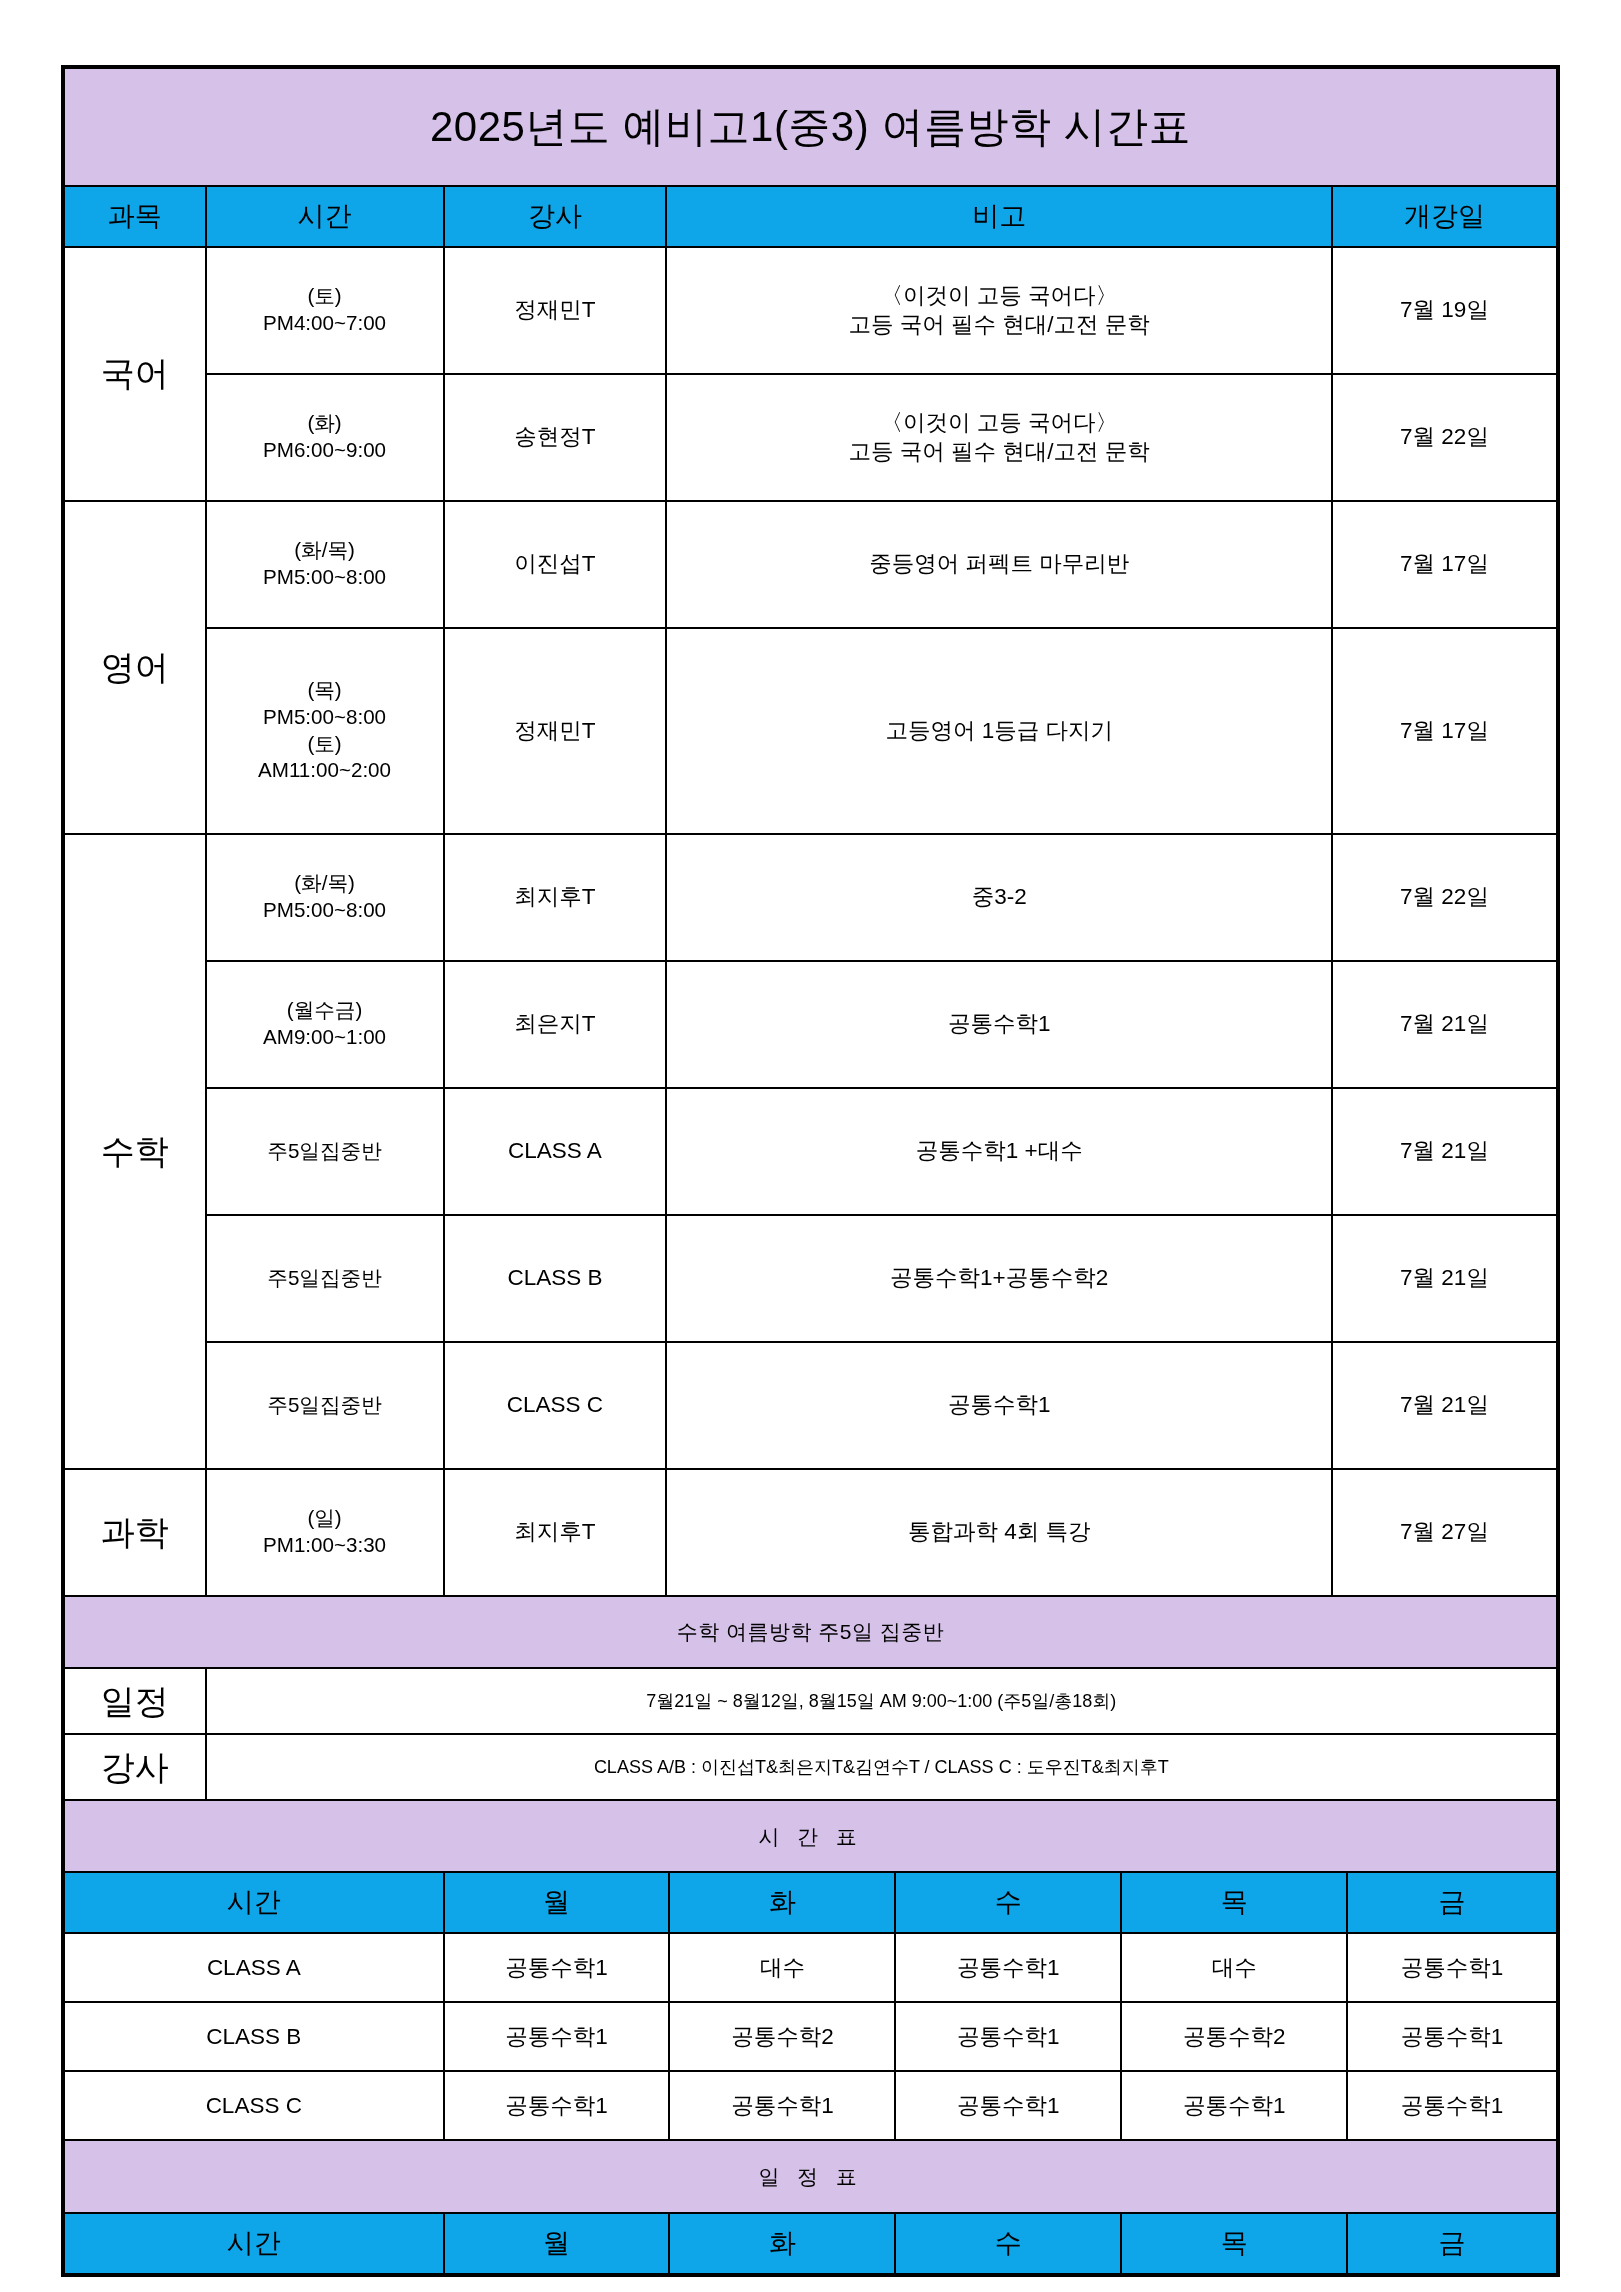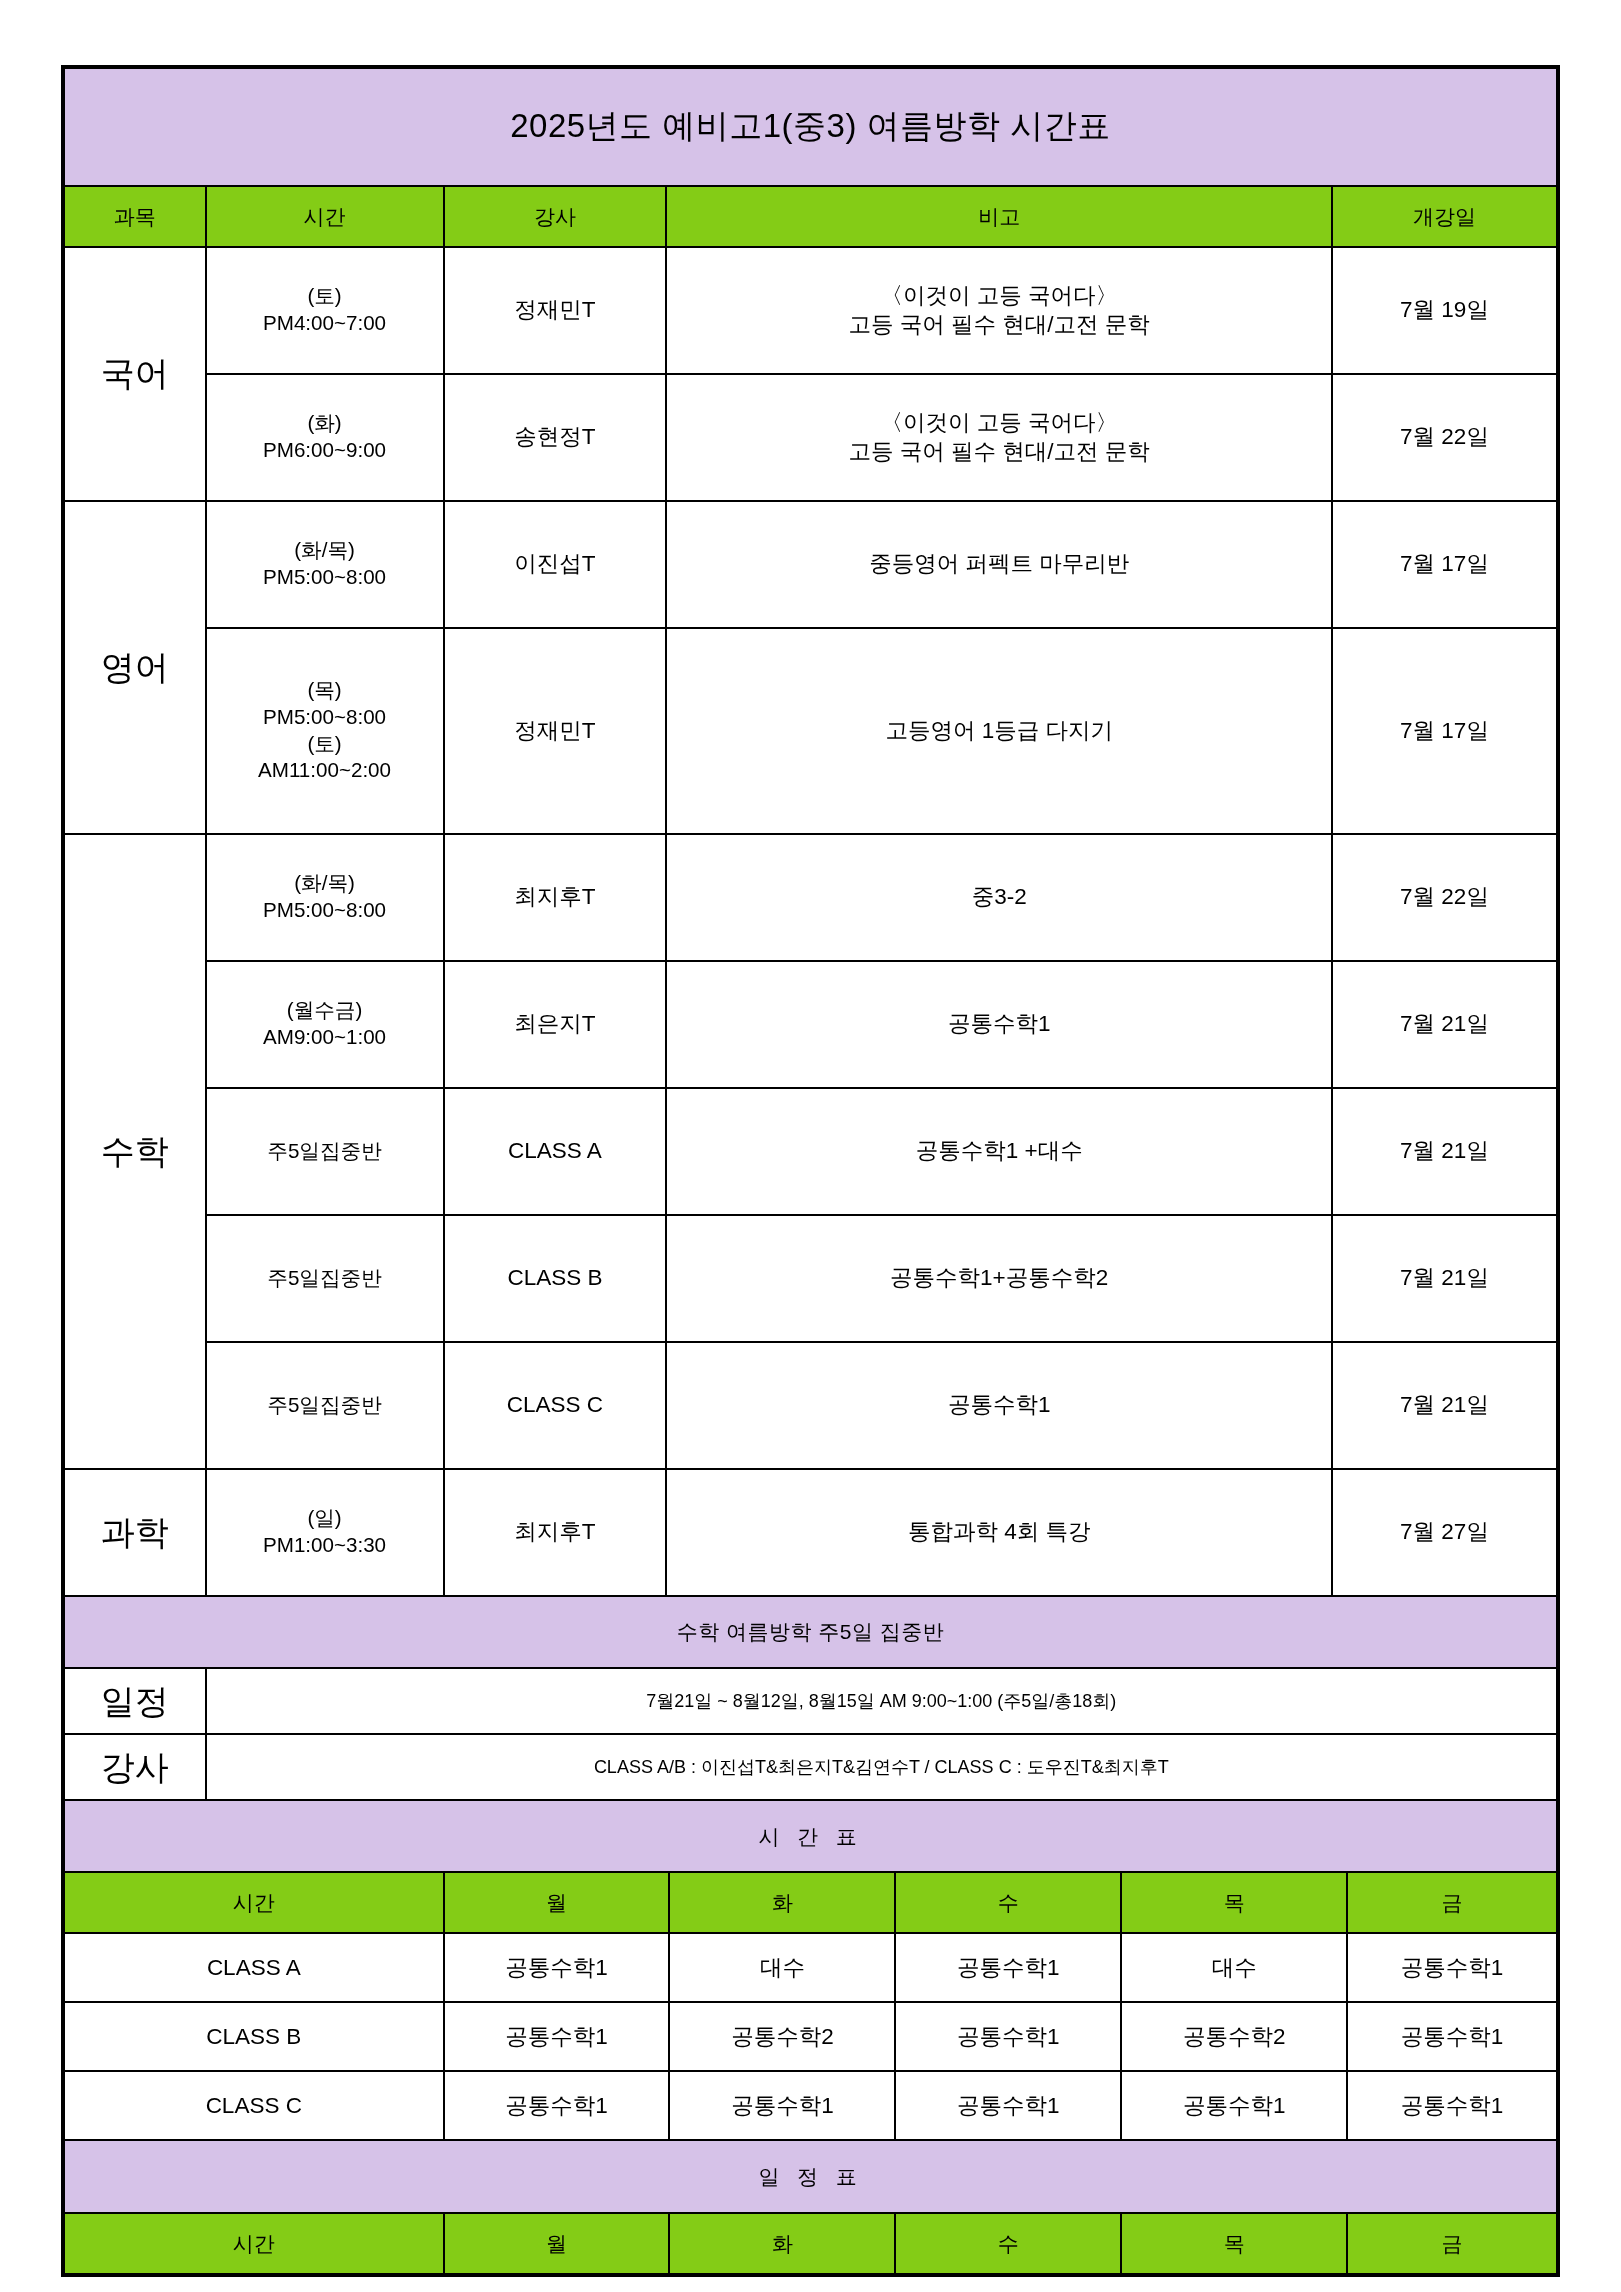--- a/index.html
+++ b/index.html
@@ -36,35 +36,35 @@
     line-height: 1.30;
     word-break: keep-all;
   }
   
   .banner {
     background: #d6c2e8;
     font-weight: bold;
     letter-spacing: 0.5px;
   }
   .title-banner {
-    font-size: 33px;
+    font-size: 42px;
     height: 108px;
     padding: 7.8px 5.9px;
   }
   .section-banner {
     font-size: 21px;
     height: 63px;
   }
   .section-banner.spaced {
     letter-spacing: 5.9px;
   }
   
   .colhead {
-    background: #84cc16;
-    font-size: 21px;
+    background: #0ea5e9;
+    font-size: 27px;
     height: 51px;
   }
   
   .subject {
     font-weight: bold;
     font-size: 34px;
   }
   .cell {
     font-size: 20.6px;
   }

